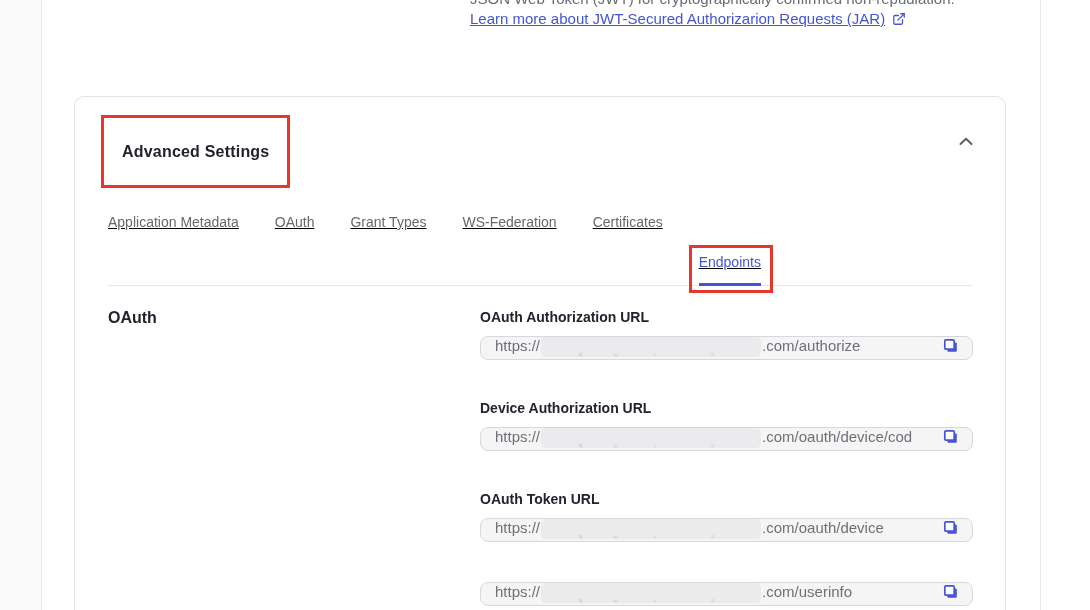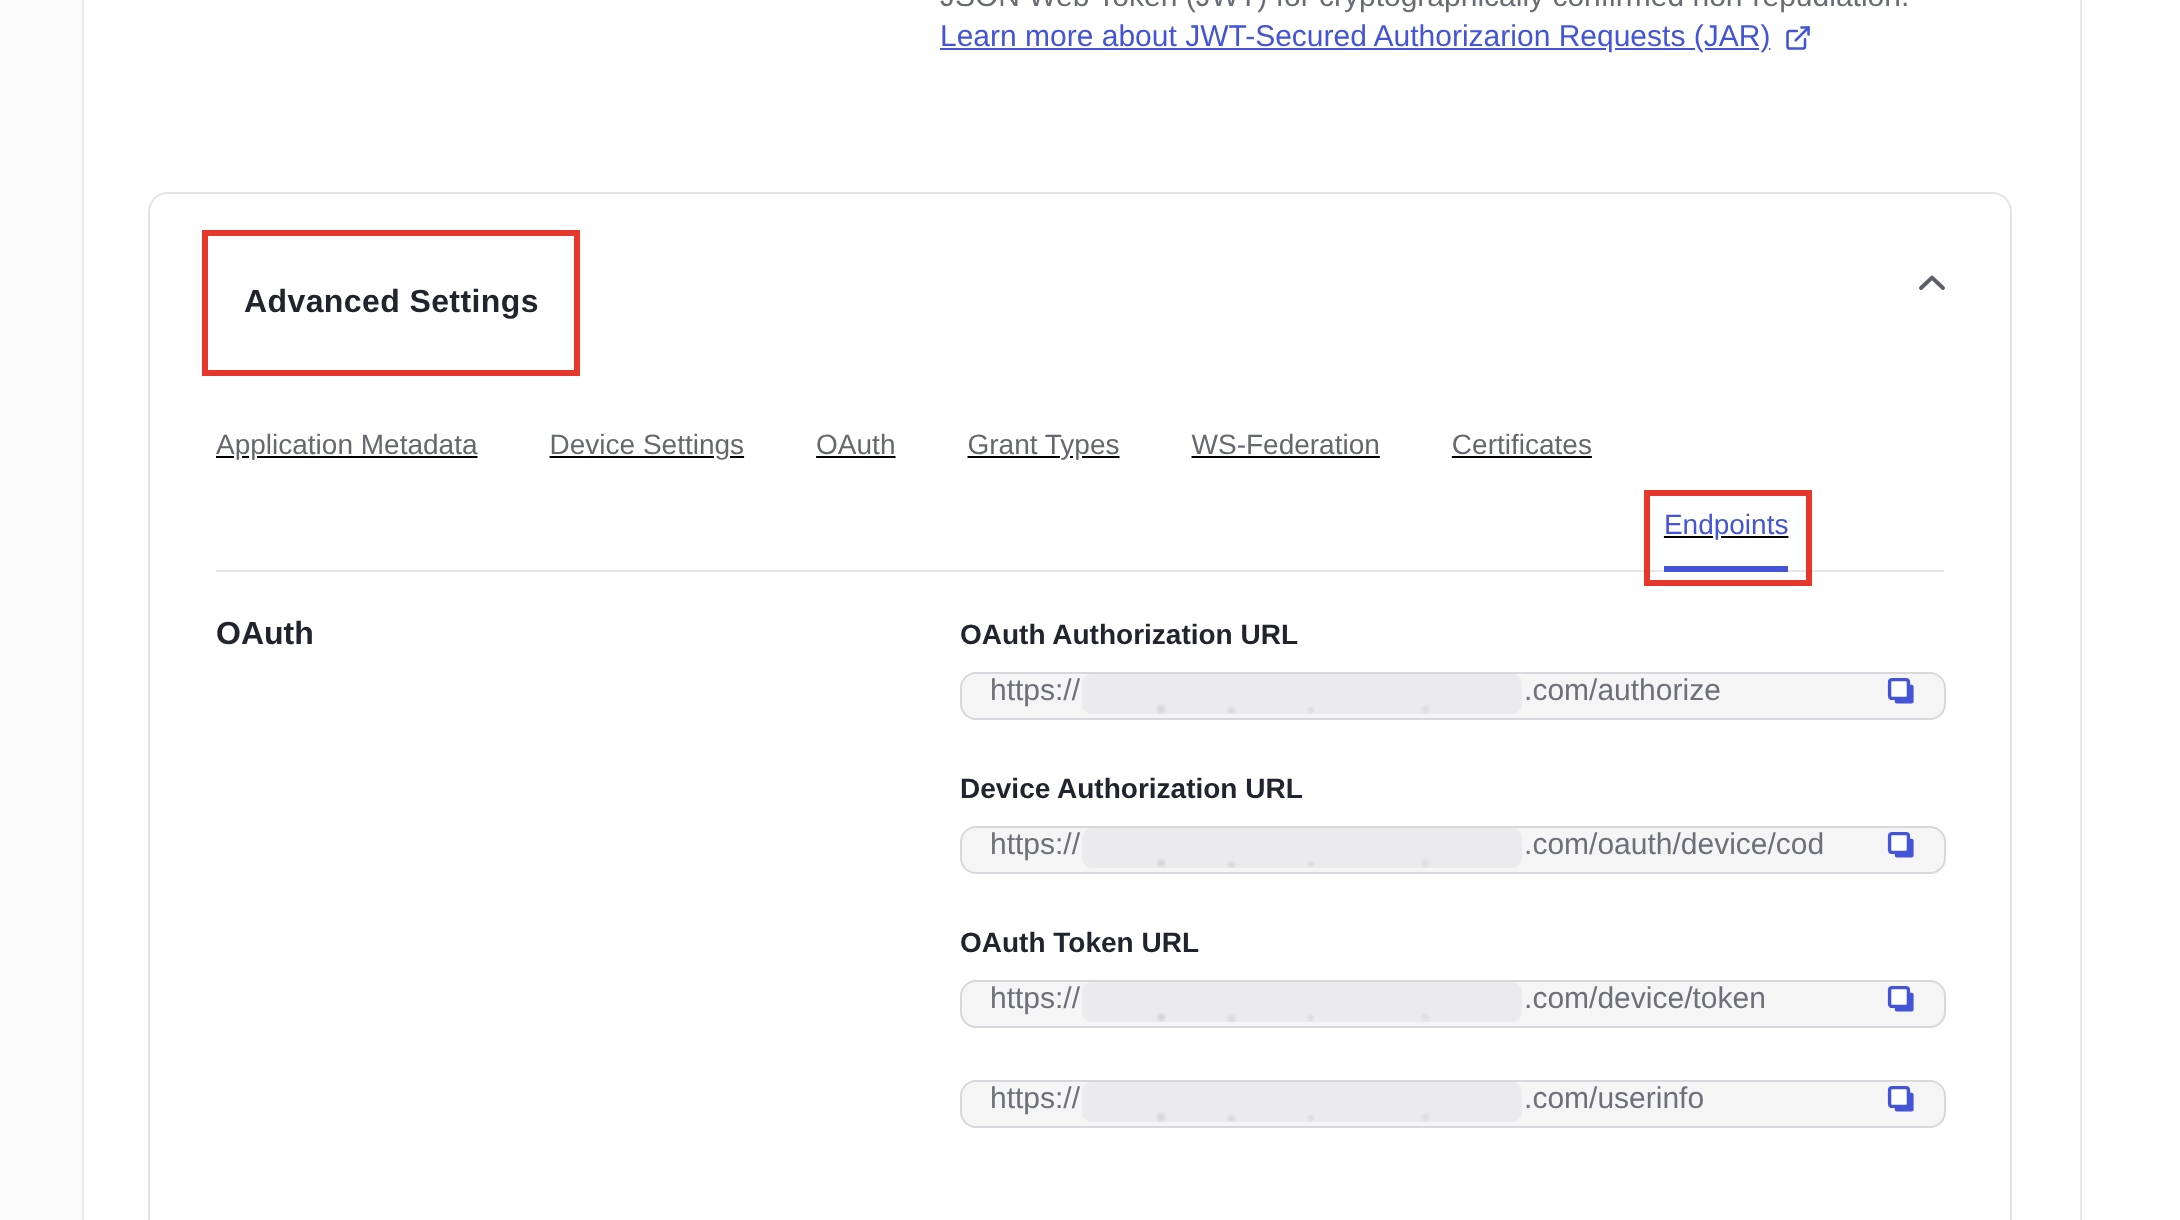--- a/index.html
+++ b/index.html
@@ -61,21 +61,21 @@
     height:3px; background:var(--accent);
   }
   .annotation-box {
     position:absolute; left:-10px; right:-12px; top:-9px; bottom:-8px;
     border:3px solid var(--annot); pointer-events:none; z-index:3;
   }
   .section { display:flex; padding:23px 32px 0 33px; }
   .col-left { width:372px; flex-shrink:0; }
   .section-heading { font-size:16px; font-weight:bold; color:#21242c; }
   .col-right { flex:1; min-width:0; }
-  .field { margin-bottom:26px; }
+  .field { margin-bottom:40px; }
   .field-label {
     font-size:14px; font-weight:bold; color:#21242c; margin-bottom:11px;
   }
   .input {
     height:24px; box-sizing:border-box;
     background:#f5f5f6; border:1px solid #d8d8dc; border-radius:8px;
     display:flex; padding:0 12px 0 14px;
     font-size:15px; color:#6e7077; overflow:hidden; cursor:text;
   }
   .prefix, .suffix { white-space:nowrap; flex-shrink:0; }
@@ -127,21 +127,20 @@
   <button class="collapse-btn">
     <span>
       <svg width="14" height="9" viewBox="0 0 14 9" class="chev-icon">
         <polyline points="1.5,7 7,1.8 12.5,7"></polyline>
       </svg>
     </span>
   </button>
 
   <nav class="tabs" id="tabs-container">
       <div class="tab">Application Metadata</div>
-      <div class="tab">Device Settings</div>
       <div class="tab">OAuth</div>
       <div class="tab">Grant Types</div>
       <div class="tab">WS-Federation</div>
       <div class="tab">Certificates</div>
       <div class="tab active">Endpoints<div class="annotation-box"></div></div>
     </nav>
 
   <div class="section">
     <div class="col-left">
       <div class="section-heading">OAuth</div>
@@ -181,21 +180,21 @@
         </span>
       </button>
     </div>
   </div>
 
   <div class="field">
     <div class="field-label">OAuth Token URL</div>
     <div class="input">
       <span class="prefix">https://</span>
       <span class="redaction"></span>
-      <span class="suffix">.com/device/token</span>
+      <span class="suffix">.com/oauth/device</span>
       <span class="spacer"></span>
       <button class="copy-btn">
         <span>
           <svg width="18" height="18" viewBox="0 0 18 18">
             <rect class="copy-back" x="5.4" y="5.4" width="9.4" height="9.4" rx="1"></rect>
             <rect class="copy-front" x="2.8" y="2.8" width="9.4" height="9.4" rx="1.2"></rect>
           </svg>
         </span>
       </button>
     </div>

